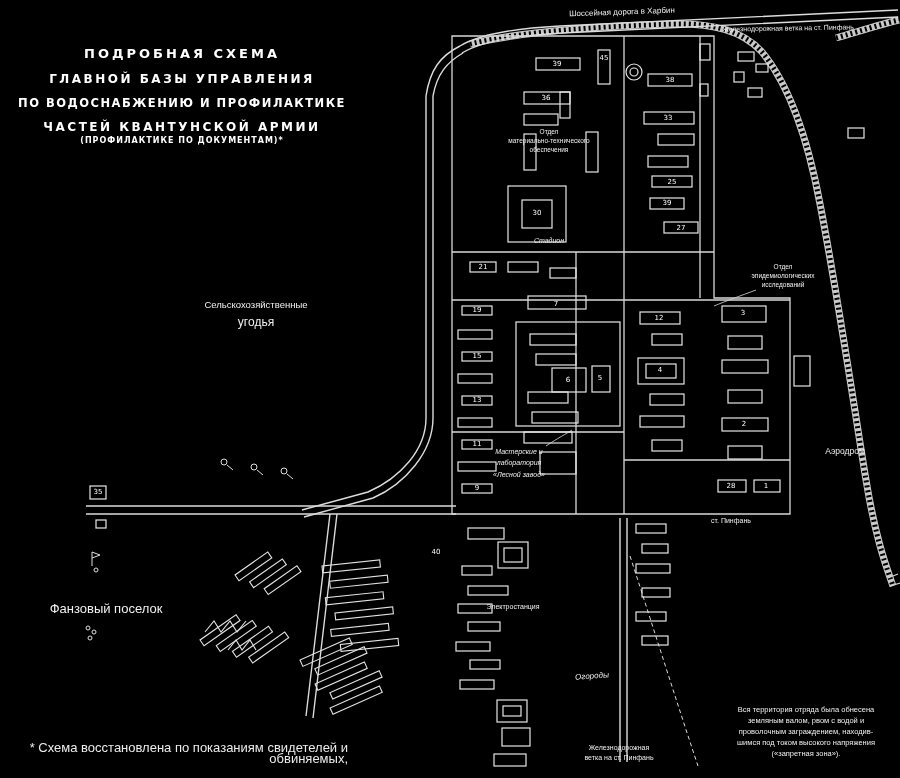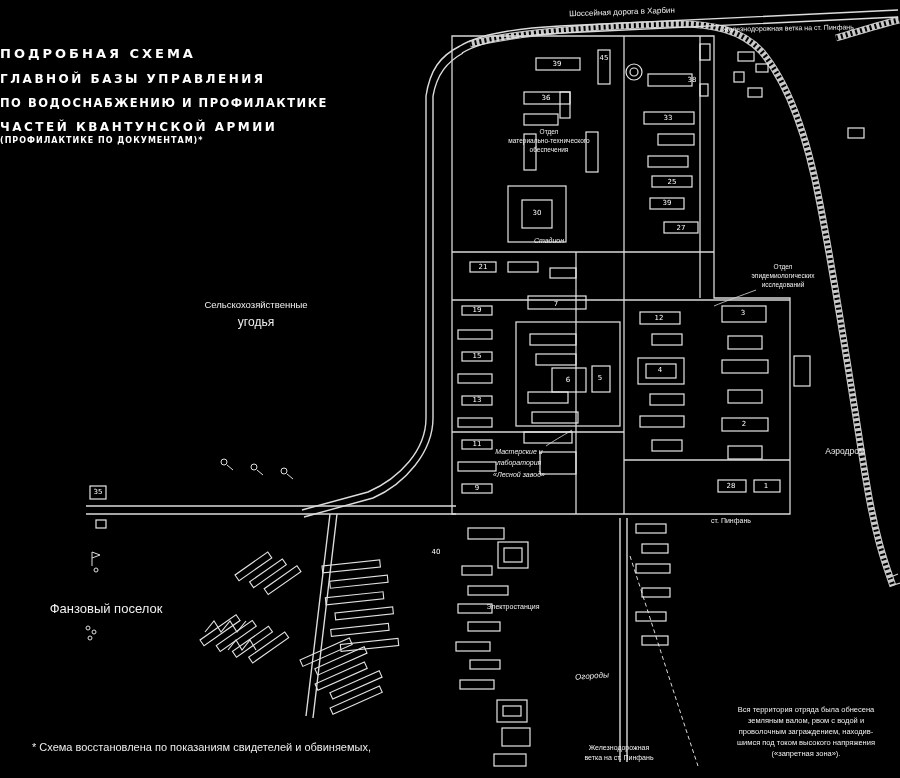--- a/index.html
+++ b/index.html
@@ -1,34 +1,34 @@
 <!DOCTYPE html>
 <html><head>
 <meta charset="utf-8">
 <style>
   html,body{margin:0;padding:0;background:#000;}
   .stage{position:relative;width:900px;height:778px;background:#000;overflow:hidden;
          font-family:"Liberation Sans",sans-serif;color:#f2f2f2;}
   svg{position:absolute;left:0;top:0;}
-  .title{position:absolute;left:0;top:46px;width:348px;text-align:left;
+  .title{position:absolute;left:8px;top:46px;width:348px;text-align:center;
          font-family:"DejaVu Sans",sans-serif;font-weight:bold;color:#ffffff;}
   .title .t1{font-size:13px;letter-spacing:3px;margin-bottom:11px;}
   .title .t2{font-size:12px;letter-spacing:2.5px;margin-bottom:10px;}
   .title .t3{font-size:11.5px;letter-spacing:1.5px;margin-bottom:10px;}
   .title .t4{font-size:12px;letter-spacing:2.5px;margin-bottom:2px;}
   .title .t5{font-size:8px;letter-spacing:1px;font-weight:bold;}
   .map-label{position:absolute;transform:translate(-50%,-50%);color:#f0f0f0;
              white-space:nowrap;font-family:"Liberation Sans",sans-serif;}
   .map-label.it{font-style:italic;}
   .bnum{position:absolute;transform:translate(-50%,-50%);color:#ffffff;font-size:7px;
         font-family:"DejaVu Sans",sans-serif;white-space:nowrap;}
   .annot{position:absolute;left:704px;top:704px;width:204px;text-align:center;
          font-size:7.5px;line-height:11px;color:#efefef;}
-  .footnote{position:absolute;left:8px;top:742px;width:340px;font-size:11px;
-            line-height:11px;color:#ececec;text-align:left;margin-left:24px;}
+  .footnote{position:absolute;left:8px;top:742px;width:340px;font-size:13px;
+            line-height:11px;color:#ececec;text-align:right;}
 </style>
 </head>
 <body>
 
 <div class="stage">
 
   <svg width="900" height="778" viewBox="0 0 900 778">
 
     <g>
       <path d="M470,44 C520,32 600,26 672,24 C712,23 742,30 762,52 C790,86 808,140 820,204 C838,296 856,420 866,480 C876,540 886,566 893,586" stroke="#c9c9c9" stroke-width="7" fill="none"></path>
@@ -233,21 +233,21 @@
       <div class="map-label" style="left: 845px; top: 451px; font-size: 8.5px;">Аэродром</div>
       <div class="map-label" style="left: 731px; top: 520px; font-size: 7px;">ст. Пинфань</div>
       <div class="map-label it" style="left: 592px; top: 676px; font-size: 8px; transform: translate(-50%, -50%) rotate(-4deg);">Огороды</div>
       <div class="map-label" style="left: 513px; top: 606px; font-size: 7px;">Электростанция</div>
       <div class="map-label" style="left: 619px; top: 747px; font-size: 7px;">Железнодорожная</div>
       <div class="map-label" style="left: 619px; top: 757px; font-size: 7px;">ветка на ст. Пинфань</div>
       <div class="map-label" style="left: 106px; top: 608px; font-size: 13px;">Фанзовый поселок</div>
       <div class="bnum" style="left: 98px; top: 492px;">35</div>
       <div class="bnum" style="left: 557px; top: 64px; text-align: right;">39</div>
       <div class="bnum" style="left: 604px; top: 58px;">45</div>
-      <div class="bnum" style="left: 670px; top: 80px; margin-left: 22px;">38</div>
+      <div class="bnum" style="left: 670px; top: 80px;">38</div>
       <div class="bnum" style="left: 546px; top: 98px;">36</div>
       <div class="bnum" style="left: 668px; top: 118px;">33</div>
       <div class="bnum" style="left: 537px; top: 213px;">30</div>
       <div class="bnum" style="left: 681px; top: 228px;">27</div>
       <div class="bnum" style="left: 672px; top: 182px;">25</div>
       <div class="bnum" style="left: 667px; top: 203px;">39</div>
       <div class="bnum" style="left: 483px; top: 267px;">21</div>
       <div class="bnum" style="left: 477px; top: 310px;">19</div>
       <div class="bnum" style="left: 477px; top: 356px;">15</div>
       <div class="bnum" style="left: 477px; top: 400px;">13</div>

